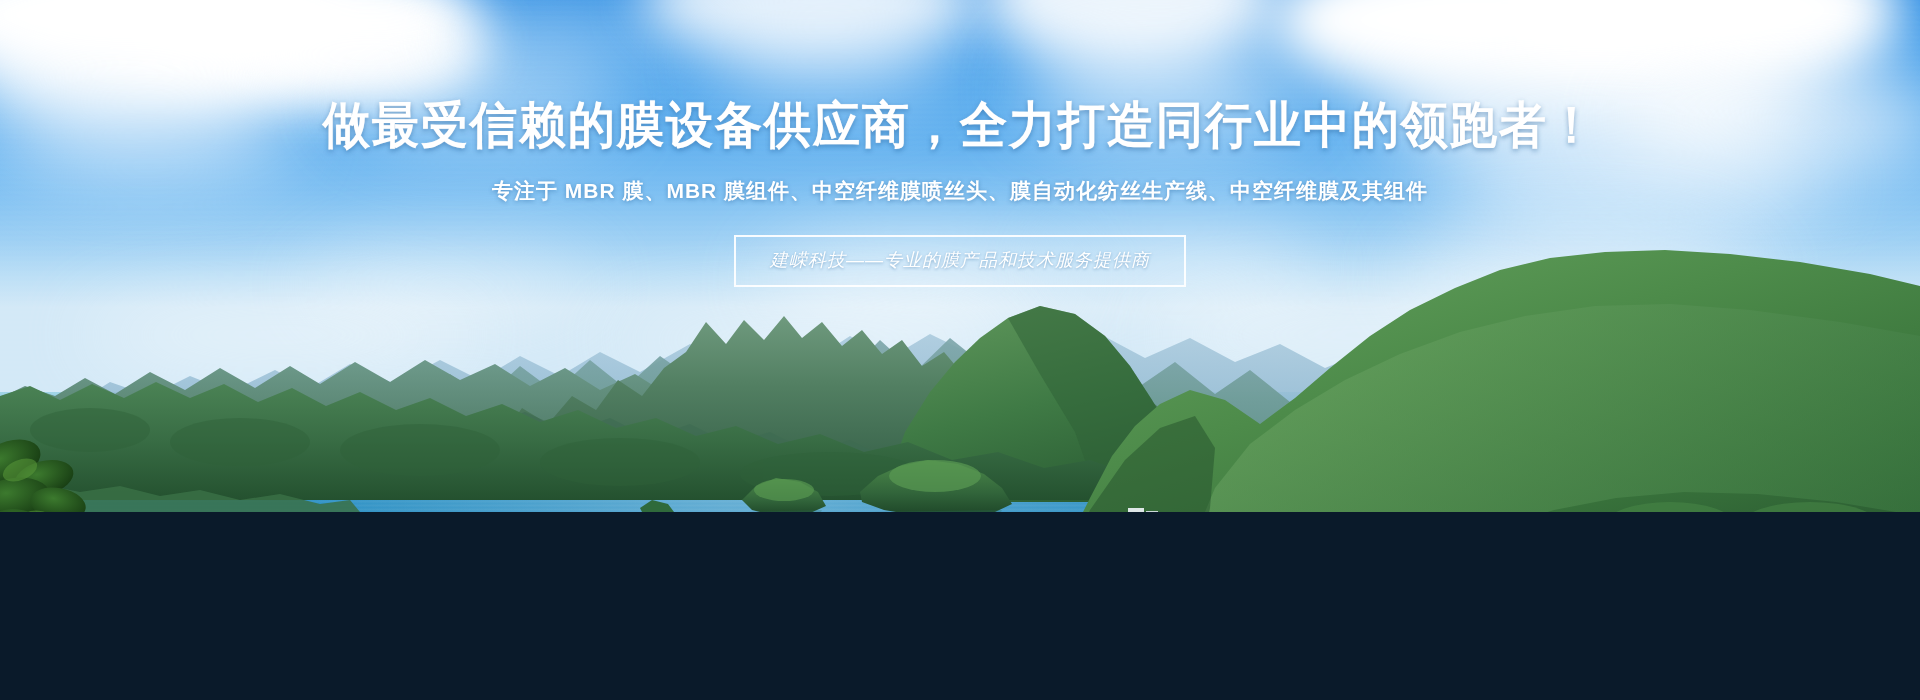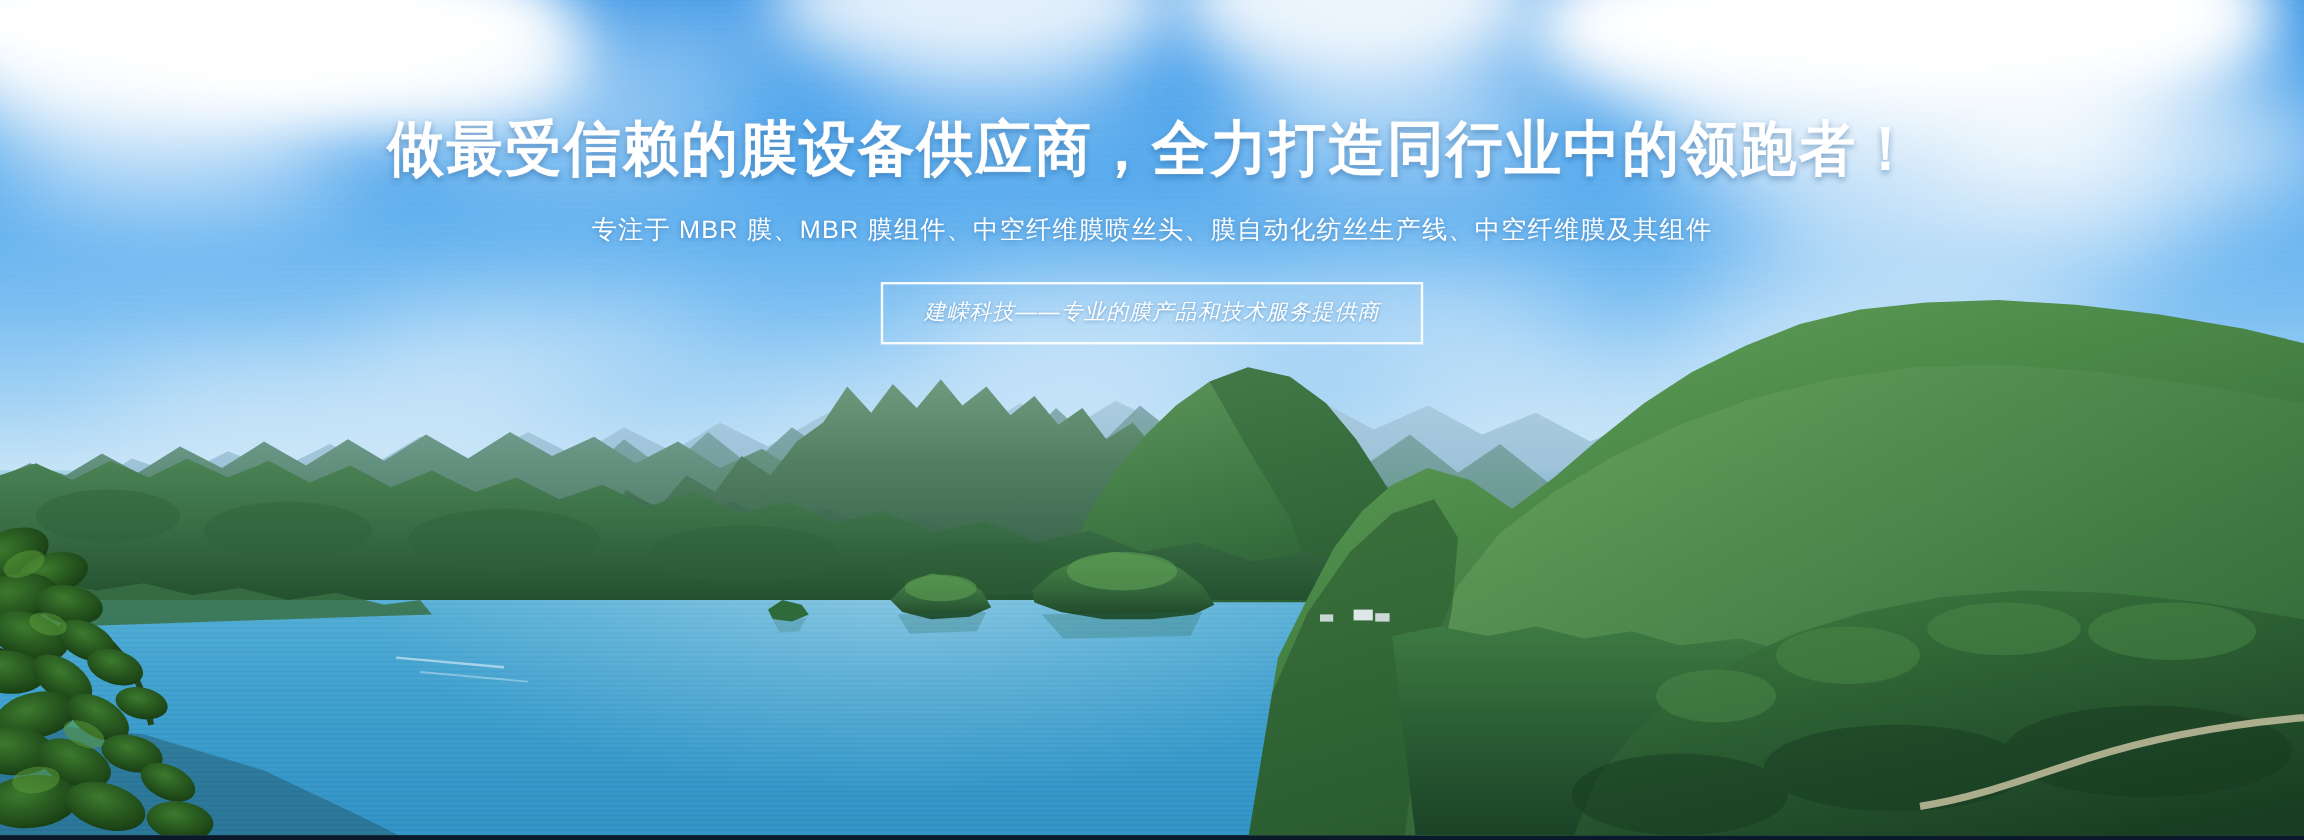--- a/index.html
+++ b/index.html
@@ -1,20 +1,20 @@
 <!DOCTYPE html>
 <html><head>
 <meta charset="utf-8">
 <style>
   * { margin:0; padding:0; box-sizing:border-box; }
   html,body { width:1920px; height:700px; overflow:hidden; background:#0a1a2a; }
   body { font-family:"Liberation Sans","DejaVu Sans",sans-serif; }
 
   #banner {
-    position:relative; width:1920px; height:696px; overflow:hidden;
+    position:relative; width:1920px; height:512px; overflow:hidden;
   }
 
   
   .sky {
     position:absolute; inset:0;
     background:
       linear-gradient(to bottom,
         #2f8fe4 0%,
         #3f9be9 8%,
         #50a6ec 18%,
@@ -87,21 +87,21 @@
     text-shadow:0 2px 5px rgba(20,80,140,.45), 0 0 1px rgba(255,255,255,.9);
     font-family:"DejaVu Sans","Liberation Sans",sans-serif;
     transform:scaleY(1.06);
   }
   .hero-sub {
     margin-top:22px;
     font-size:21px;
     color:#ffffff;
     letter-spacing:1px;
     text-shadow:0 1px 4px rgba(20,80,140,.45);
-    font-weight:400;
+    font-weight:700;
   }
   .hero-badge-wrap { margin-top:30px;font-style:italic; }
   .hero-badge {
     display:inline-block;
     border:2px solid rgba(255,255,255,.92);
     padding:11px 34px 13px;
     font-size:18px;
     color:#ffffff;
     letter-spacing:1px;
     text-shadow:0 1px 3px rgba(20,80,140,.40);

